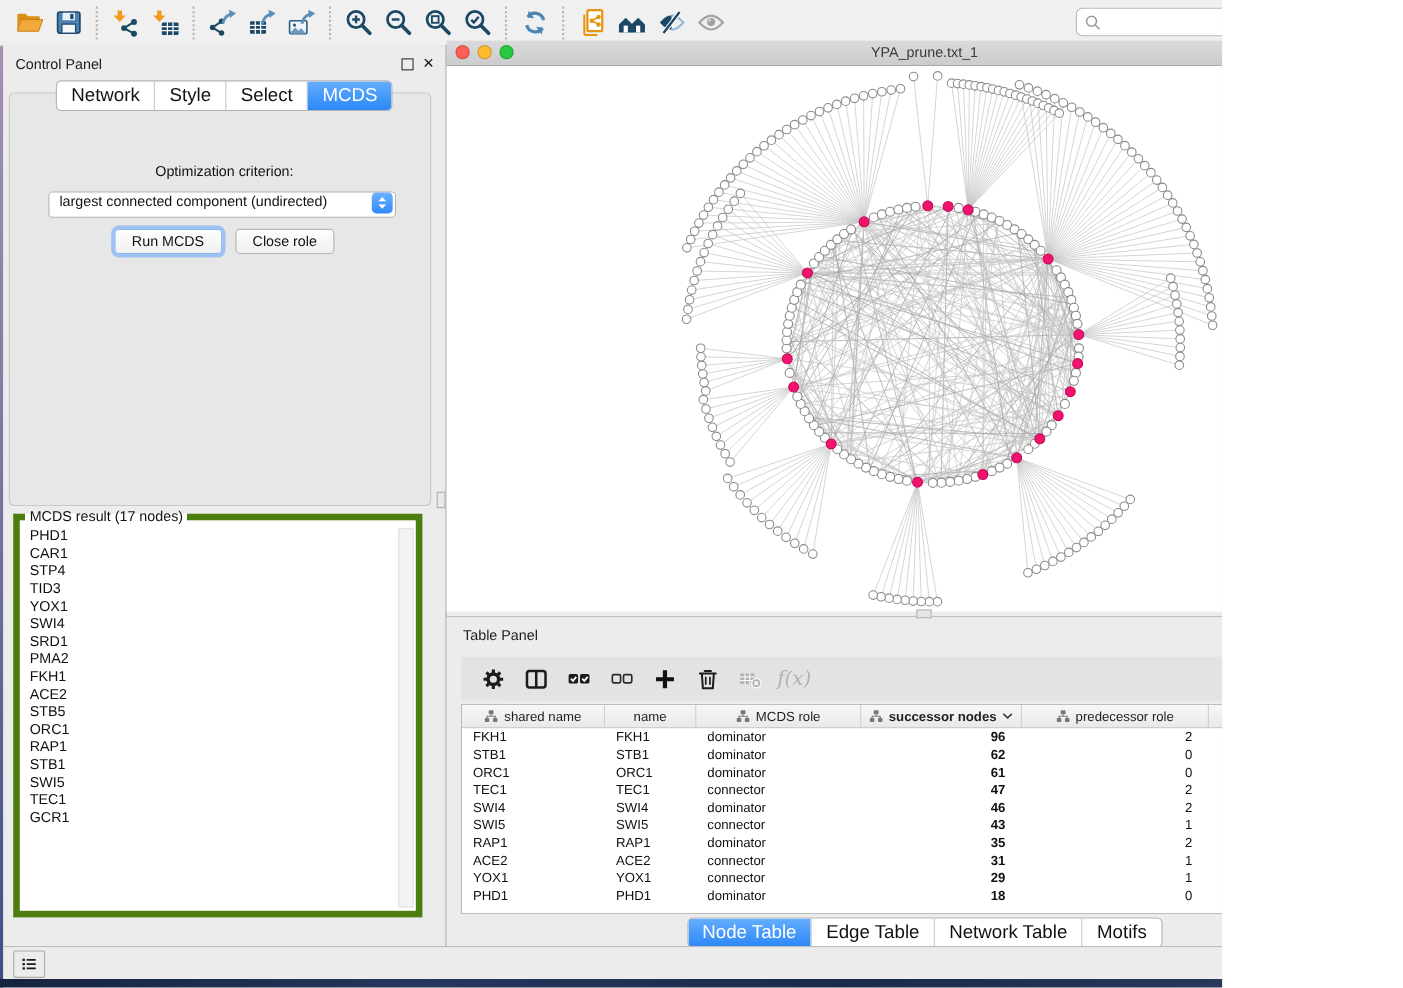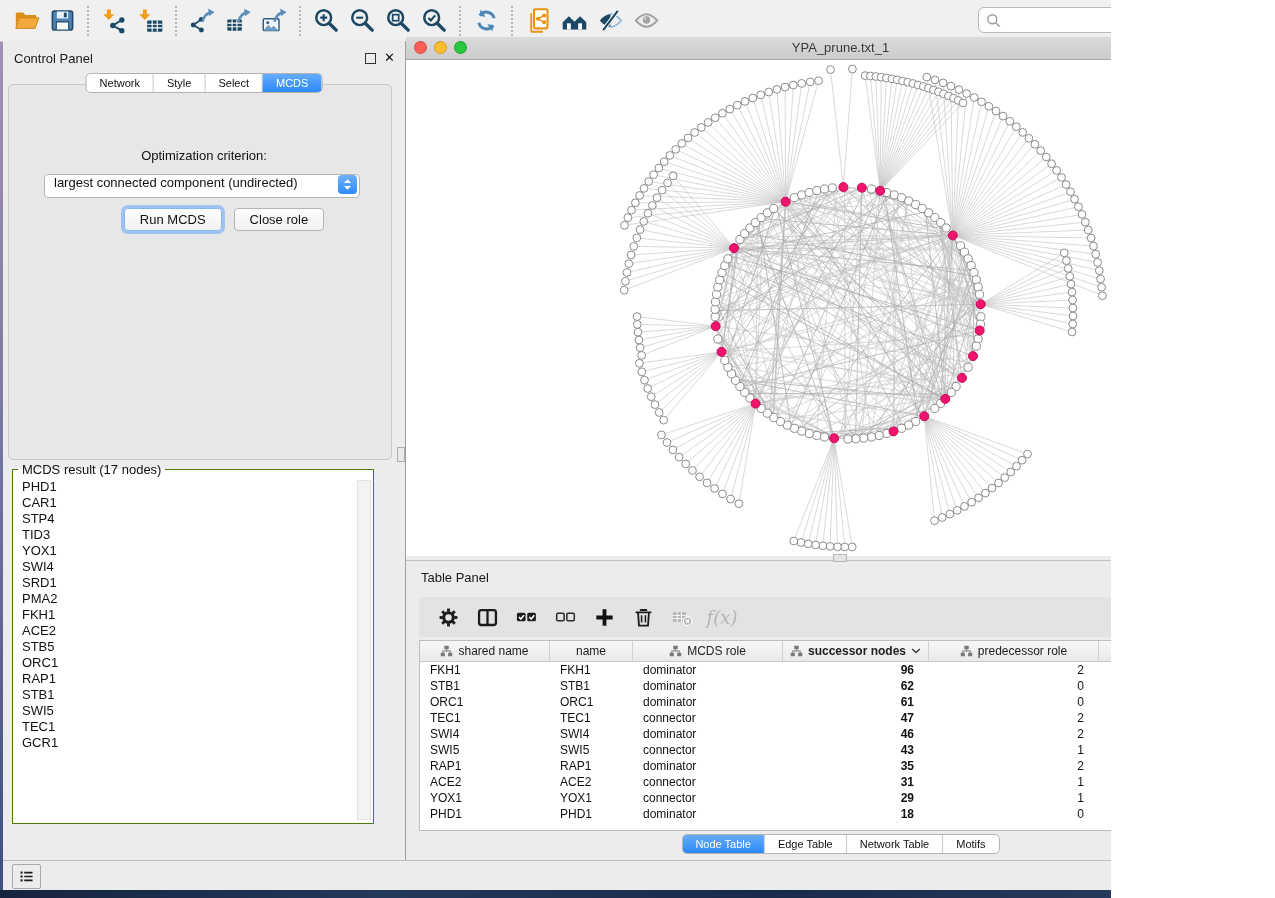--- a/index.html
+++ b/index.html
@@ -27,37 +27,37 @@
   
   .control-panel{position:absolute;left:3px;top:41px;width:402px;height:819px;background:#ececec;}
   .panel-title{font-size:13px;color:#1a1a1a;}
   .cp-header{position:absolute;left:11px;top:8px;right:10px;height:18px;display:flex;align-items:center;}
   .hdr-icons{margin-left:auto;display:flex;align-items:center;gap:8px;}
   .float-ic{width:9px;height:9px;border:1.5px solid #333;display:inline-block;}
   .close-ic{font-size:13px;font-weight:bold;color:#111;line-height:12px;}
   .cp-card{position:absolute;left:5px;top:43px;width:382px;height:374px;background:#e7e7e7;
     border:1px solid #c8c8c8;border-radius:5px;}
   .seg{display:inline-flex;background:#fff;border:1px solid #b3b3b3;border-radius:5px;overflow:hidden;}
-  .sitem{padding:3px 13px;font-size:11px;color:#111;border-right:1px solid #c9c9c9;white-space:nowrap;}
+  .sitem{padding:3px 13px;font-size:17px;color:#111;border-right:1px solid #c9c9c9;white-space:nowrap;}
   .sitem:last-child{border-right:none;}
   .sitem.sel{background:linear-gradient(#64adfd,#2b88f7);color:#fff;}
   .cp-tabs{position:absolute;left:50%;transform:translateX(-50%);top:32px;}
   .opt-label{position:absolute;left:0;width:100%;top:107px;text-align:center;font-size:13px;color:#111;}
   .select{position:absolute;left:41px;top:133px;width:316px;height:24px;background:#fff;
     border:1px solid #b6b6b6;border-radius:4px;display:flex;box-sizing:border-box;
     font-size:13px;color:#111;padding-left:9px;}
   .spinner{margin-left:auto;margin-right:2px;width:19px;height:19px;border-radius:4px;
     background:linear-gradient(#6db1fe,#2f8bf8);display:flex;align-items:center;justify-content:center;}
   .spinner svg{width:13px;height:13px;}
-  .cp-buttons{position:absolute;left:0;width:100%;top:167px;display:flex;justify-content:center;gap:12px;padding-left:20px;}
+  .cp-buttons{position:absolute;left:0;width:100%;top:167px;display:flex;justify-content:center;gap:12px;}
   .btn{background:linear-gradient(#fefefe,#f0f0f0);border:1px solid #b6b6b6;border-radius:4px;
     font-size:13px;color:#111;padding:3px 15px;font-family:inherit;}
   .btn.focus{box-shadow:0 0 0 3px rgba(110,170,250,.6);border-color:#85b7f7;}
   .mcds-box{position:absolute;left:9px;top:421px;width:360px;height:360px;background:#fff;
-    border:1px solid #4d7c0f;margin:0;padding:0;}
+    border:6px solid #4d7c0f;margin:0;padding:0;}
   .mcds-box legend{font-size:13px;color:#111;margin-left:5px;padding:0 4px;}
   .mcds-list{position:absolute;left:0;top:2px;bottom:0;right:16px;overflow:hidden;}
   .mcds-item{font-size:13px;color:#111;height:16px;line-height:16px;padding-left:9px;}
   .mcds-scroll{position:absolute;right:2px;top:3px;bottom:3px;width:12px;background:#f3f3f3;
     border:1px solid #e2e2e2;}
   
   .v-split{position:absolute;left:405px;top:41px;width:1px;height:819px;background:#9f9f9f;}
   .v-grab{position:absolute;left:-8px;top:406px;width:8px;height:15px;background:#e9e9e9;
     border:1px solid #aeaeae;box-sizing:border-box;}
   .h-grab{position:absolute;left:833px;top:554px;width:14px;height:8px;background:#e5e5e5;

